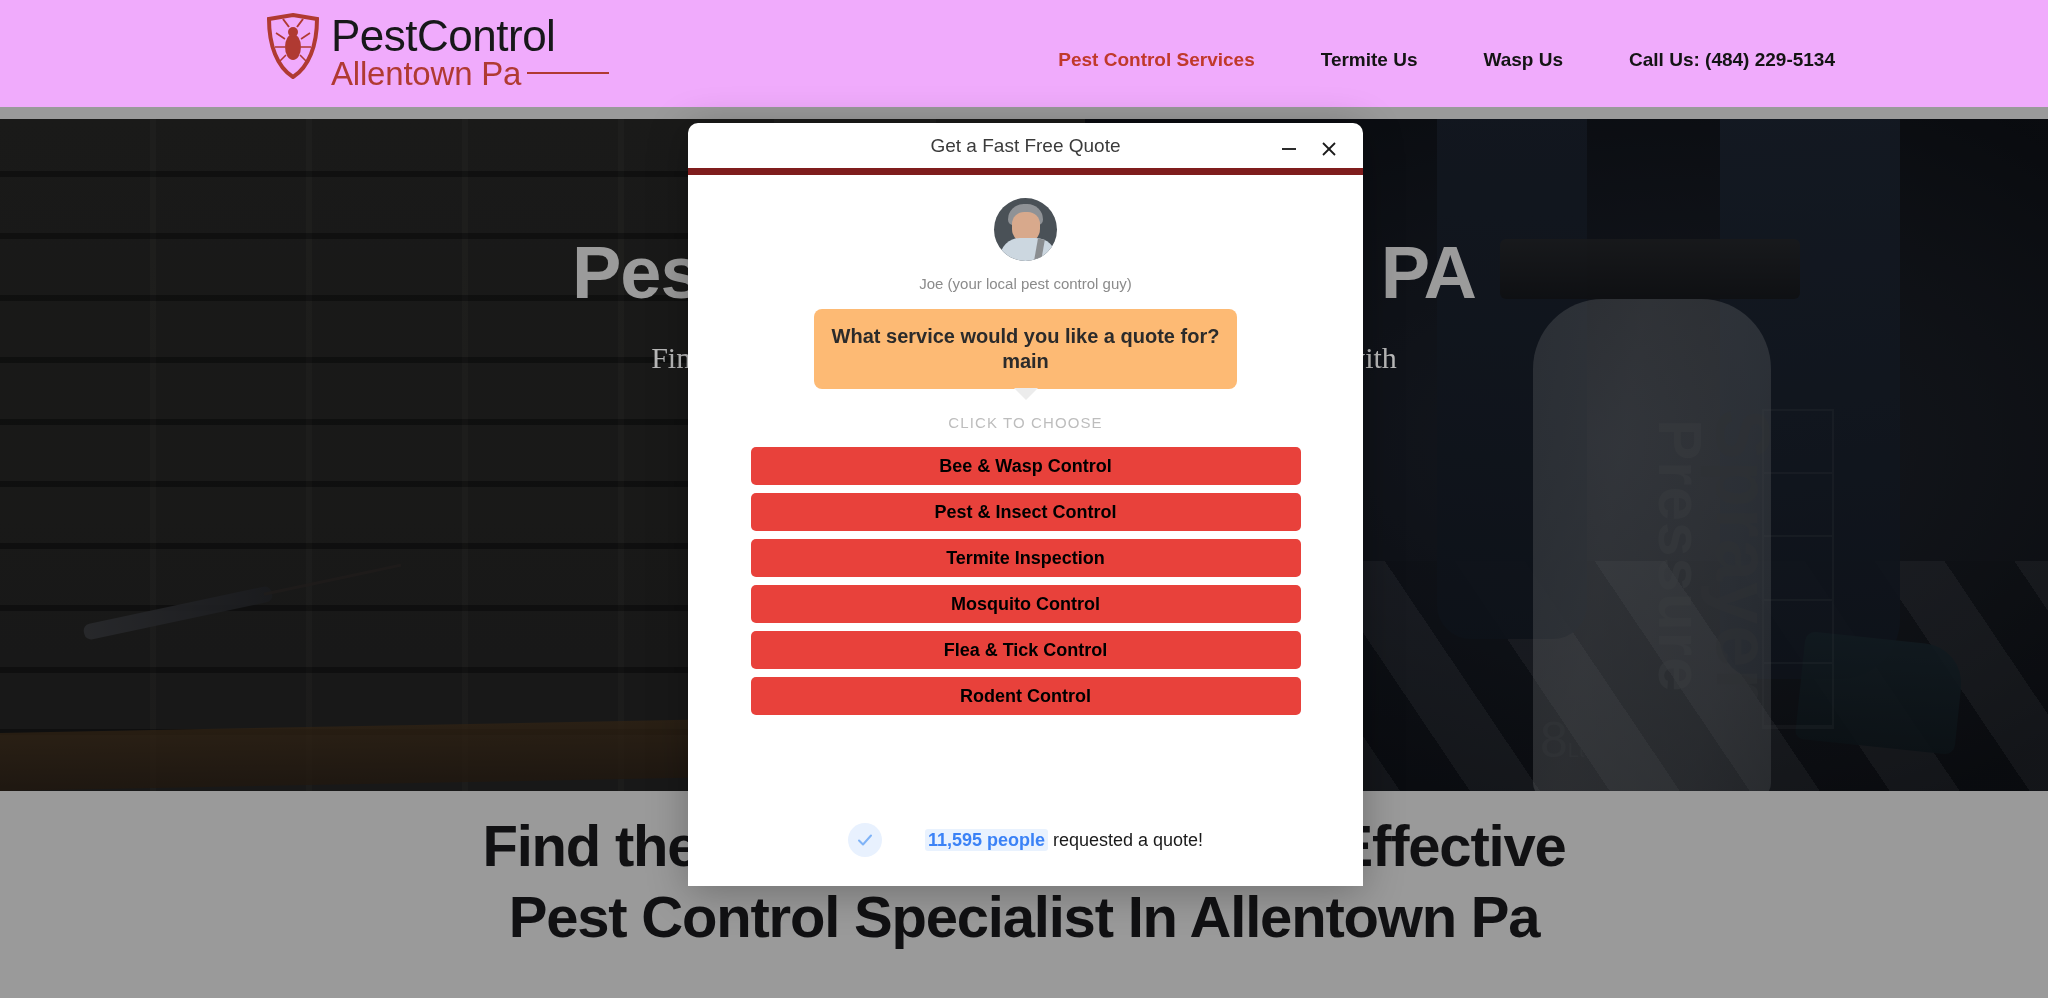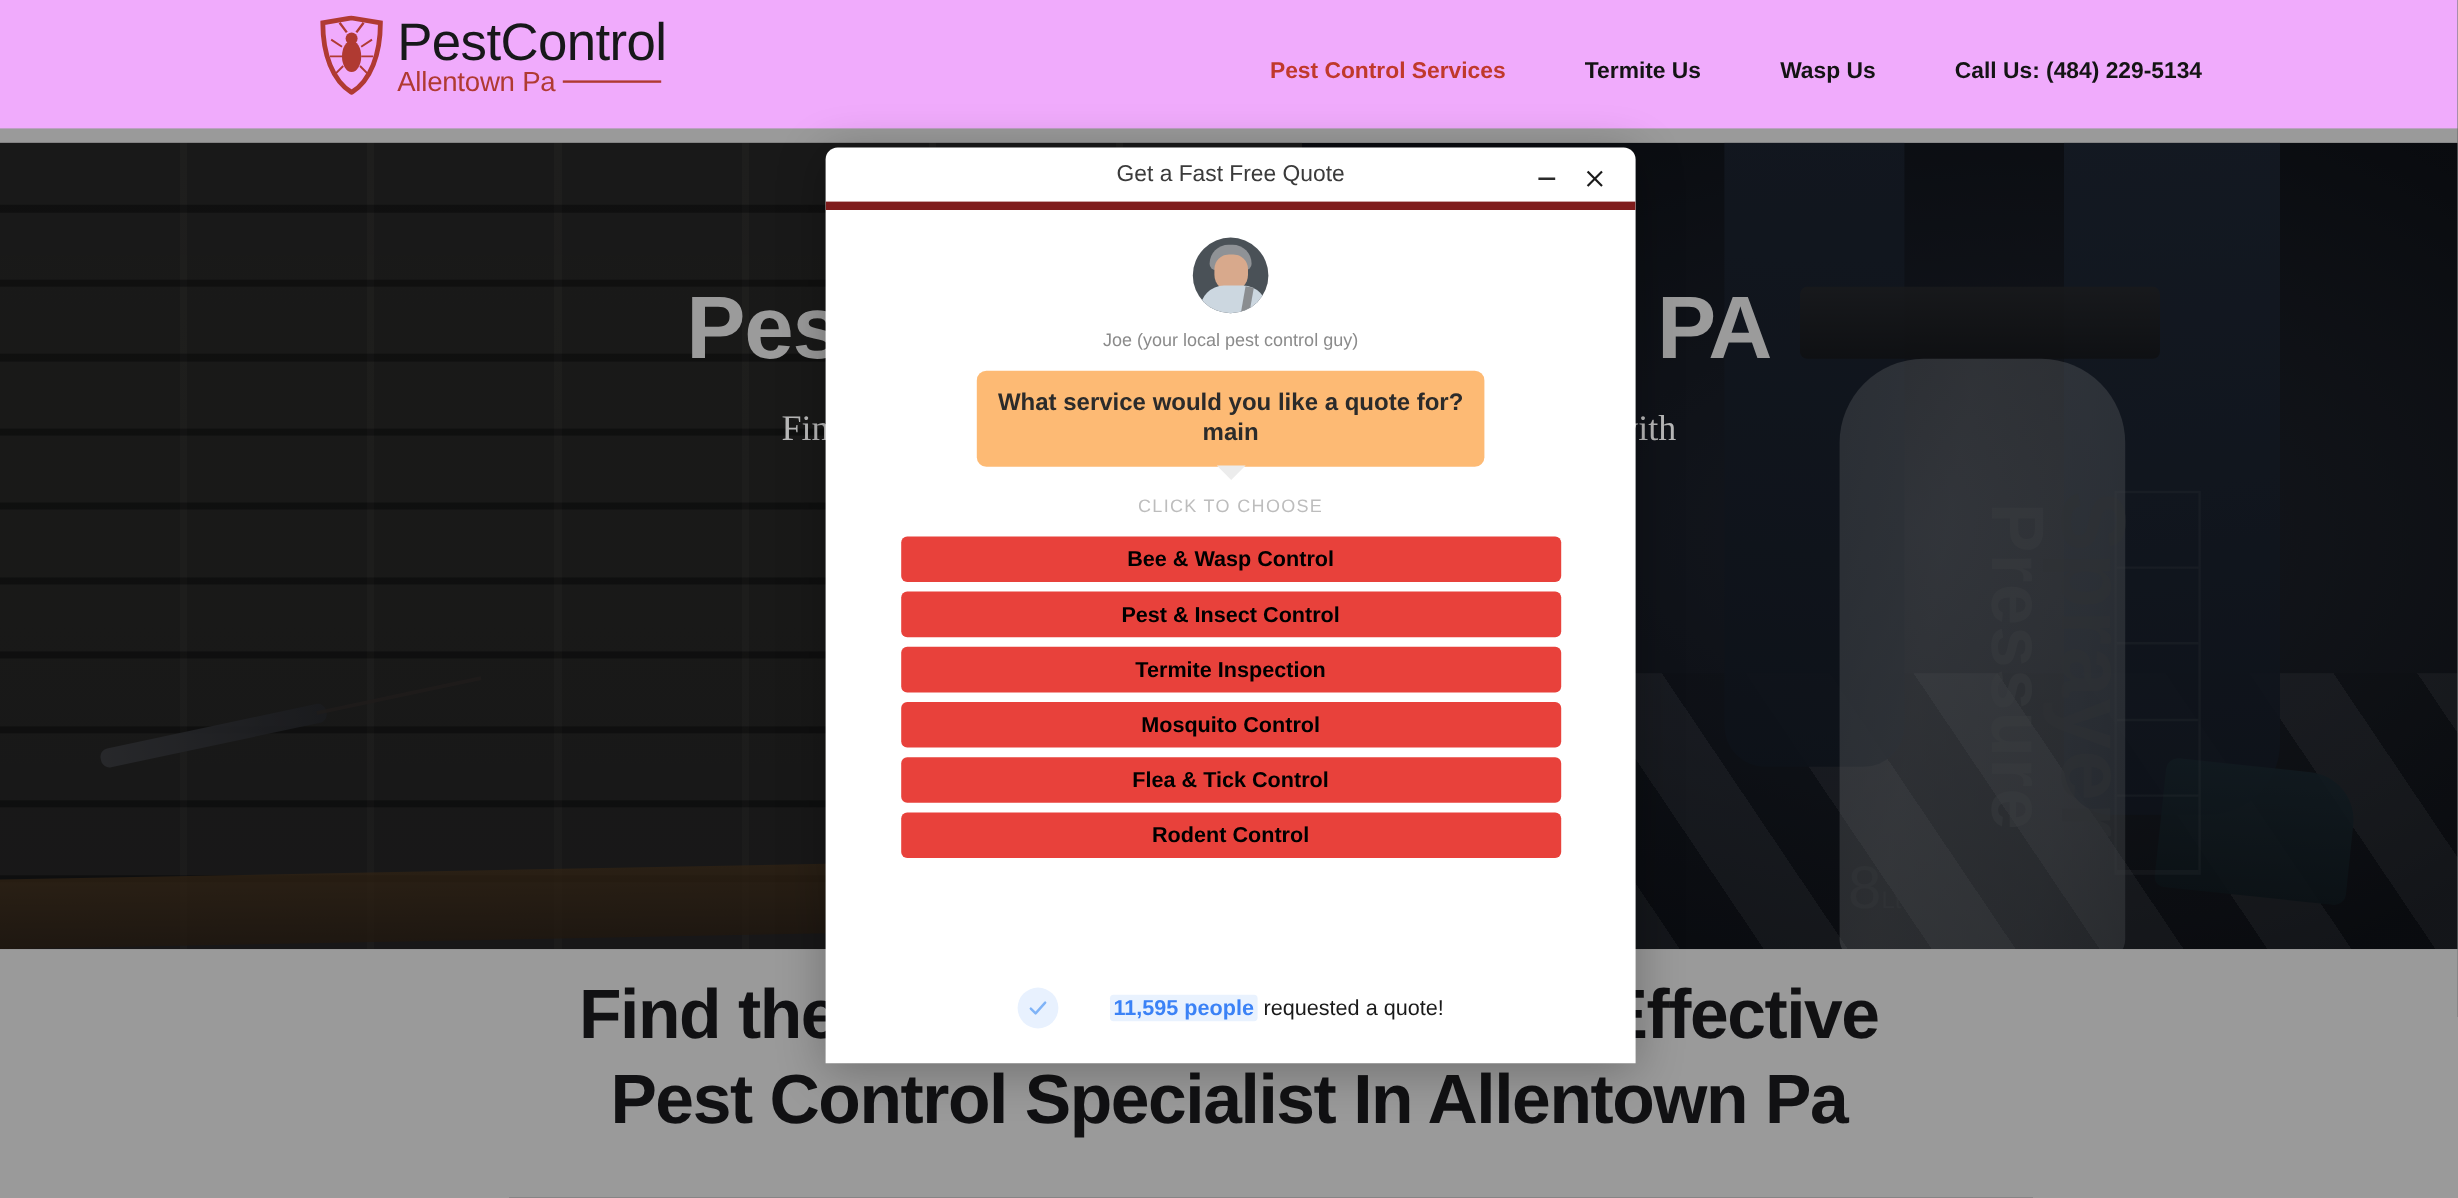--- a/index.html
+++ b/index.html
@@ -25,21 +25,21 @@
   }
   #logo-shield{ width:56px; height:66px; flex:0 0 auto; }
   #logo-text{ display:flex; flex-direction:column; }
   #logo-title{
     font-size:44px; font-weight:400; color:#17181a;
     line-height:1.04; letter-spacing:-0.5px;
     font-family:"Liberation Sans", sans-serif;
   }
   #logo-sub-wrap{ display:flex; align-items:center; gap:6px; margin-top:-2px;}
   #logo-sub{
-    font-size:23px; color:#b03a32; font-weight:400; line-height:1;
+    font-size:33px; color:#b03a32; font-weight:400; line-height:1;
     letter-spacing:-0.2px;
   }
   #logo-rule{ width:82px; height:2px; background:#b03a32; }
 
   nav#main-nav{
     position:absolute; right:180px; top:0; height:119px;
     display:flex; align-items:center; gap:0;
   }
   nav#main-nav a{
     font-size:19px; color:#141414; text-decoration:none;

